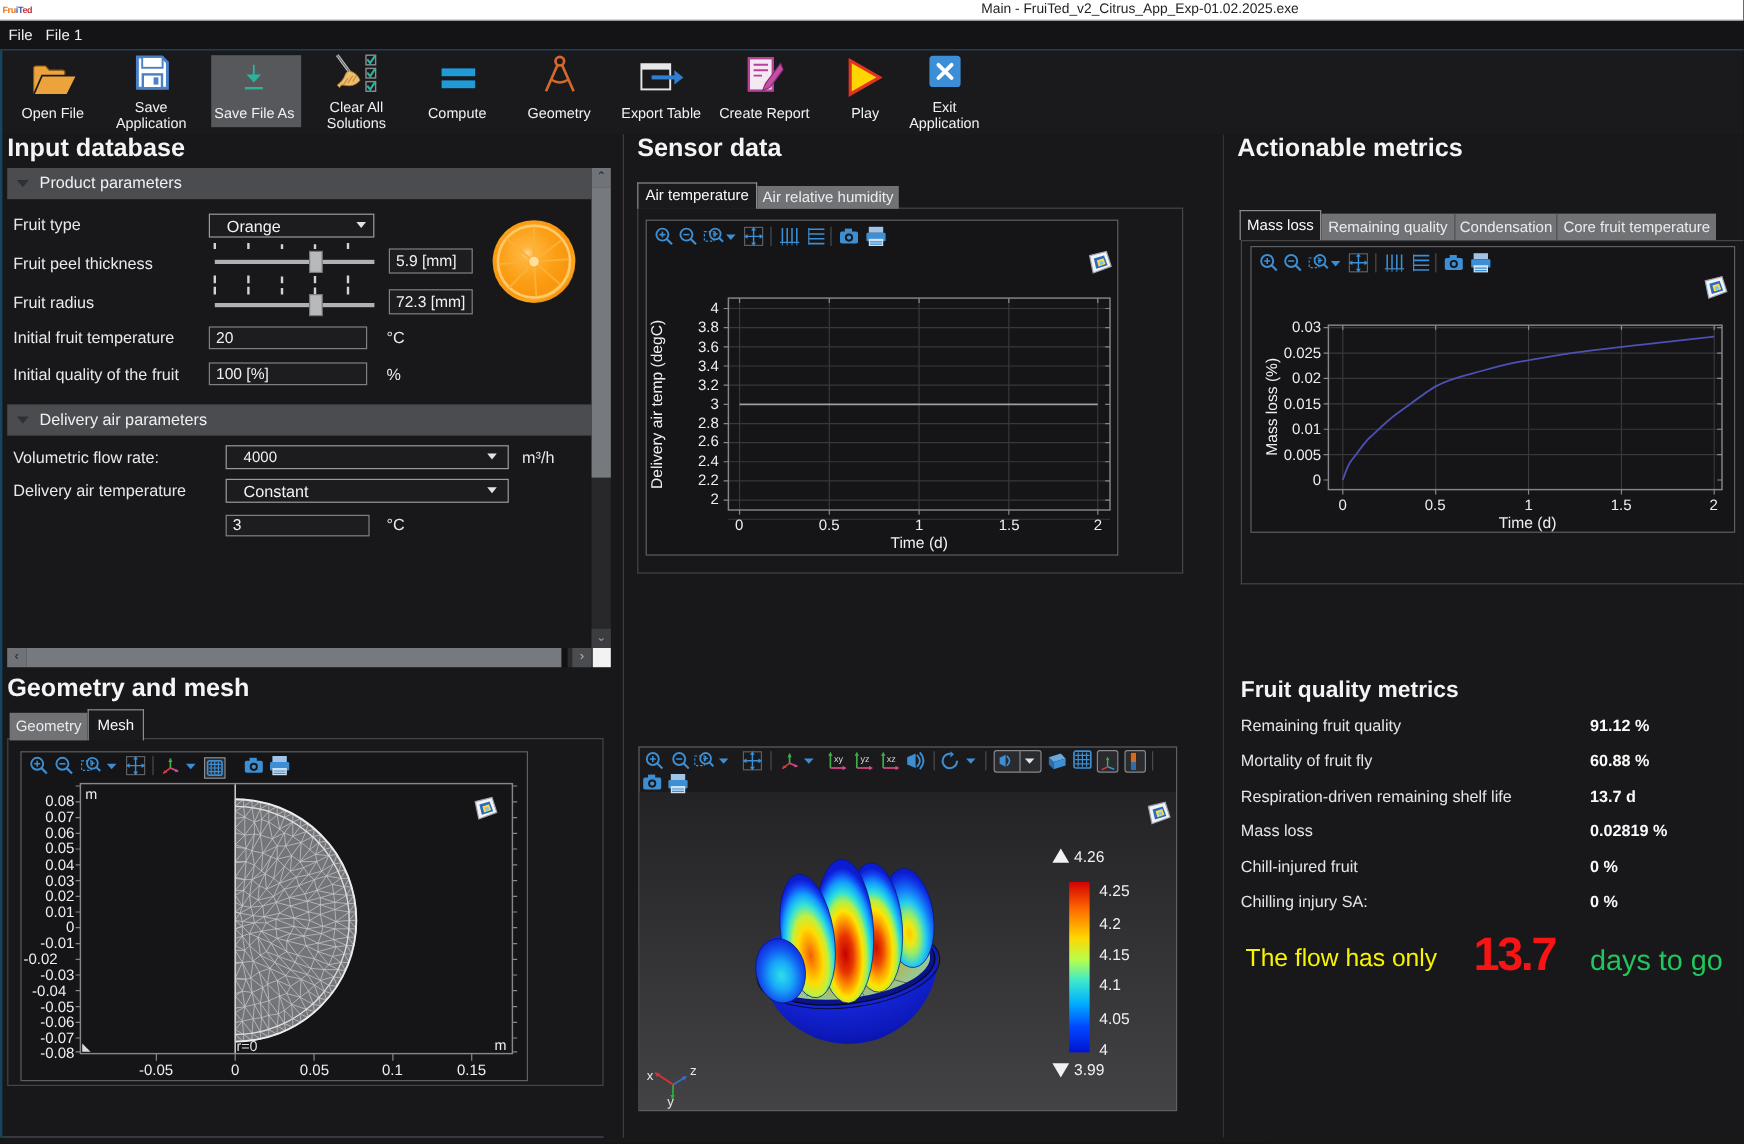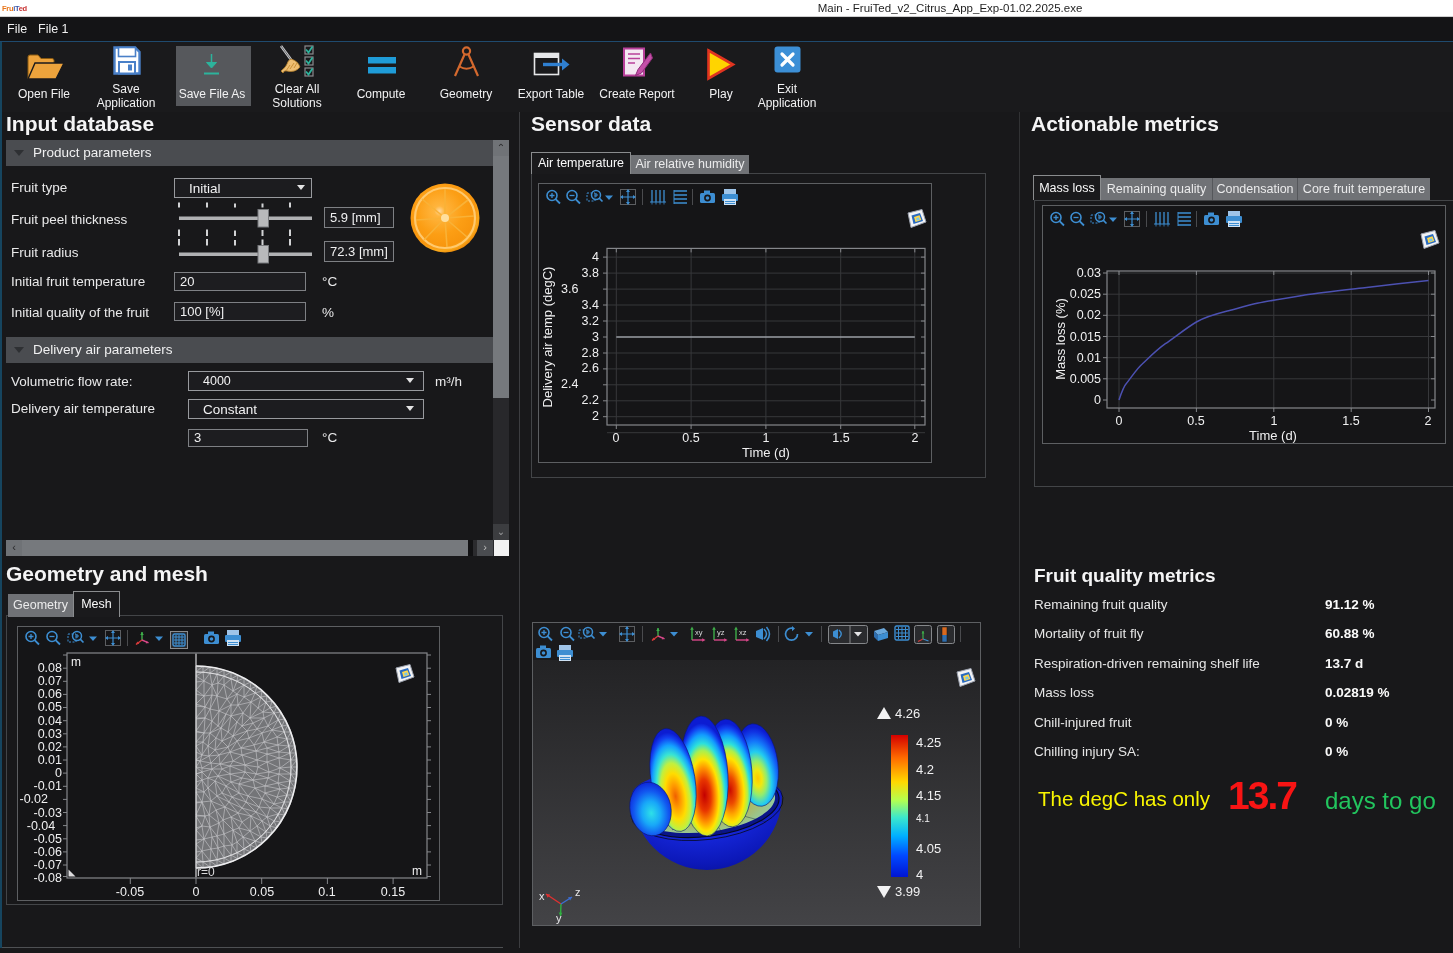--- a/index.html
+++ b/index.html
@@ -147,21 +147,21 @@
 <div class="secbar" style="top:140px">
         <span class="tri"></span>
         <span class="txt">Product parameters</span>
       </div>
 <div class="secbar" style="top:337px">
         <span class="tri"></span>
         <span class="txt">Delivery air parameters</span>
       </div>
 
 <div class="lbl" style="left:11px;top:180px">Fruit type</div>
-<div class="combo" style="left:174px;top:178px;width:138px;height:20px;line-height:19px"><span style="padding-left:14px">Initial</span></div>
+<div class="combo" style="left:174px;top:178px;width:138px;height:20px;line-height:19px"><span style="padding-left:14px">Orange</span></div>
 <div class="caret" style="left:297px;top:185px"></div>
 
 <div class="lbl" style="left:11px;top:212px">Fruit peel thickness</div>
 <div class="lbl" style="left:11px;top:245px">Fruit radius</div>
 <svg style="left:0;top:0" width="420" height="340" viewBox="0 0 420 340">
  <g stroke="#d2d3d5" stroke-width="2">
   <path d="M179 202.5v5M207 202.5v5M235 203.5v4M262.5 203.5v4M290 202.5v5"></path>
   <path d="M179 229.5v6.5M207 229.5v6.5M235 230.5v5.5M262.5 230v6M290 229.5v6.5"></path>
   <path d="M179 239v6.5M207 239v6.5M235 240v5.5M262.5 239.5v6M290 239v6.5"></path>
  </g>
@@ -293,27 +293,27 @@
  <rect x="69" y="65.4" width="318" height="176.6" fill="none" stroke="#85878b" stroke-width="1.2"></rect>
  <g stroke="#85878b" stroke-width="1">
   <path d="M65 74.1h4M65 90.1h4M65 106.1h4M65 122h4M65 138h4M65 154h4M65 170h4M65 185.9h4M65 201.8h4M65 217.8h4M65 233.7h4"></path>
   <path d="M383 74.1h4M383 90.1h4M383 106.1h4M383 122h4M383 138h4M383 154h4M383 170h4M383 185.9h4M383 201.8h4M383 217.8h4M383 233.7h4"></path>
   <path d="M78.3 242v4M153.1 242v4M227.9 242v4M302.7 242v4M376.8 242v4"></path>
   <path d="M78.3 65.4v4M153.1 65.4v4M227.9 65.4v4M302.7 65.4v4M376.8 65.4v4"></path>
  </g>
 </svg>
 <div class="ticklbl" style="left:561px;top:250px;width:38px;text-align:right">4</div>
 <div class="ticklbl" style="left:561px;top:266px;width:38px;text-align:right">3.8</div>
-<div class="ticklbl" style="left:561px;top:282px;width:38px;text-align:left">3.6</div>
+<div class="ticklbl" style="left:561px;top:282px;width:38px;text-align:right">3.6</div>
 <div class="ticklbl" style="left:561px;top:298px;width:38px;text-align:right">3.4</div>
 <div class="ticklbl" style="left:561px;top:314px;width:38px;text-align:right">3.2</div>
 <div class="ticklbl" style="left:561px;top:330px;width:38px;text-align:right">3</div>
 <div class="ticklbl" style="left:561px;top:346px;width:38px;text-align:right">2.8</div>
 <div class="ticklbl" style="left:561px;top:361px;width:38px;text-align:right">2.6</div>
-<div class="ticklbl" style="left:561px;top:377px;width:38px;text-align:left">2.4</div>
+<div class="ticklbl" style="left:561px;top:377px;width:38px;text-align:right">2.4</div>
 <div class="ticklbl" style="left:561px;top:393px;width:38px;text-align:right">2.2</div>
 <div class="ticklbl" style="left:561px;top:409px;width:38px;text-align:right">2</div>
 <div class="ticklbl" style="left:601px;top:431px;width:30px;text-align:center">0</div>
 <div class="ticklbl" style="left:676px;top:431px;width:30px;text-align:center">0.5</div>
 <div class="ticklbl" style="left:751px;top:431px;width:30px;text-align:center">1</div>
 <div class="ticklbl" style="left:826px;top:431px;width:30px;text-align:center">1.5</div>
 <div class="ticklbl" style="left:900px;top:431px;width:30px;text-align:center">2</div>
 <div class="axname" style="left:716px;top:445px;width:100px;text-align:center">Time (d)</div>
 <div class="axname" style="left:547px;top:337px;transform:translate(-50%,-50%) rotate(-90deg);white-space:nowrap">Delivery air temp (degC)</div>
 </div>
@@ -710,21 +710,21 @@
  <ellipse cx="704" cy="776" rx="24" ry="60" transform="rotate(-3 704 776)" fill="url(#f3)" stroke="#0a1670" stroke-width="0.6"></ellipse>
  <ellipse cx="673" cy="780" rx="22" ry="52" transform="rotate(-9 673 780)" fill="url(#f2)" stroke="#0a1670" stroke-width="0.6"></ellipse>
  <ellipse cx="650.5" cy="809" rx="20.5" ry="27" transform="rotate(-11 650.5 809)" fill="url(#f1)" stroke="#0a1670" stroke-width="0.6"></ellipse>
 </svg>
 <div class="abs" style="left:877px;top:707px;width:0;height:0;border-left:7px solid transparent;border-right:7px solid transparent;border-bottom:12px solid #f2f2f3"></div>
 <div class="ticklbl" style="left:895px;top:706px;font-size:13px">4.26</div>
 <div class="abs" style="left:891px;top:735px;width:17px;height:142px;background:linear-gradient(#d40000,#ff6a00 16%,#ffd800 33%,#b4ff50 46%,#3ce8cc 58%,#00b0ff 71%,#0048ff 85%,#0014d2 100%)"></div>
 <div class="ticklbl" style="left:916px;top:735px;font-size:13px">4.25</div>
 <div class="ticklbl" style="left:916px;top:762px;font-size:13px">4.2</div>
 <div class="ticklbl" style="left:916px;top:788px;font-size:13px">4.15</div>
-<div class="ticklbl" style="left:916px;top:813px;font-size:10px">4.1</div>
+<div class="ticklbl" style="left:916px;top:813px;font-size:13px">4.1</div>
 <div class="ticklbl" style="left:916px;top:841px;font-size:13px">4.05</div>
 <div class="ticklbl" style="left:916px;top:867px;font-size:13px">4</div>
 <div class="abs" style="left:877px;top:886px;width:0;height:0;border-left:7px solid transparent;border-right:7px solid transparent;border-top:12px solid #f2f2f3"></div>
 <div class="ticklbl" style="left:895px;top:884px;font-size:13px">3.99</div>
 <svg style="left:536px;top:885px" width="50" height="40" viewBox="0 0 50 40">
  <path d="M25 19L10 9" stroke="#e03030" stroke-width="1.4"></path>
         <path d="M10 9L14.2 9.6L11.6 12.8Z" fill="#e03030"></path>
  <path d="M25 19L24.5 31" stroke="#2fae3f" stroke-width="1.4"></path>
         <path d="M24.5 31L22.6 27.6L26.4 27.8Z" fill="#2fae3f"></path>
  <path d="M25 19L36 12" stroke="#3d6ed2" stroke-width="1.4"></path>
@@ -740,17 +740,17 @@
 <div class="metlbl" style="left:1034px;top:626px">Mortality of fruit fly</div>
       <div class="metval" style="left:1325px;top:626px">60.88 %</div>
 <div class="metlbl" style="left:1034px;top:656px">Respiration-driven remaining shelf life</div>
       <div class="metval" style="left:1325px;top:656px">13.7 d</div>
 <div class="metlbl" style="left:1034px;top:685px">Mass loss</div>
       <div class="metval" style="left:1325px;top:685px">0.02819 %</div>
 <div class="metlbl" style="left:1034px;top:715px">Chill-injured fruit</div>
       <div class="metval" style="left:1325px;top:715px">0 %</div>
 <div class="metlbl" style="left:1034px;top:744px">Chilling injury SA:</div>
       <div class="metval" style="left:1325px;top:744px">0 %</div>
-<div class="abs" style="left:1038px;top:787px;font-size:20.5px;color:#f8f400;white-space:nowrap">The degC has only</div>
+<div class="abs" style="left:1038px;top:787px;font-size:20.5px;color:#f8f400;white-space:nowrap">The flow has only</div>
 <div class="abs" style="left:1228px;top:774px;font-size:39px;font-weight:bold;color:#f81414;white-space:nowrap;letter-spacing:-2px">13.7</div>
 <div class="abs" style="left:1325px;top:787px;font-size:24px;color:#22c55e;white-space:nowrap">days to go</div>
 </div>
 </div>
 
 </body></html>

